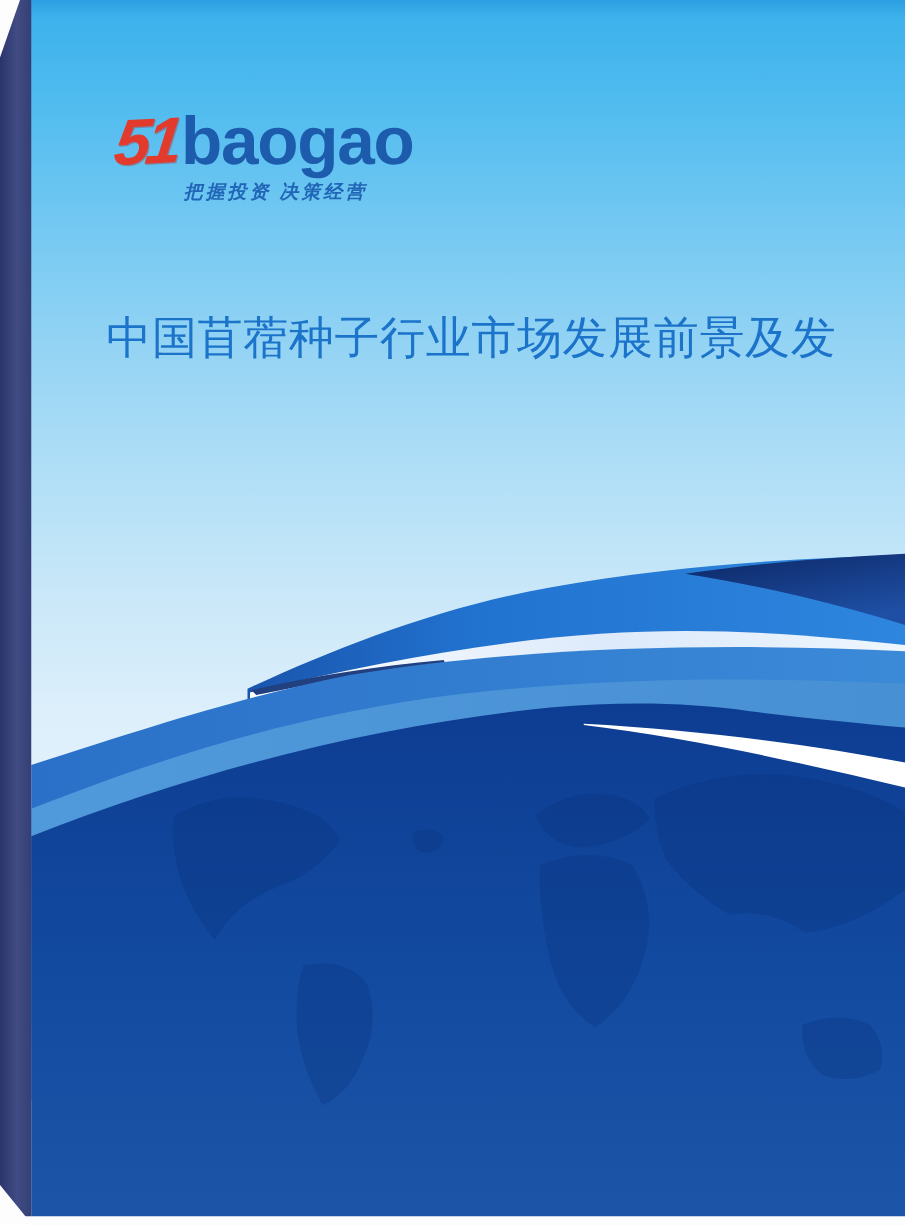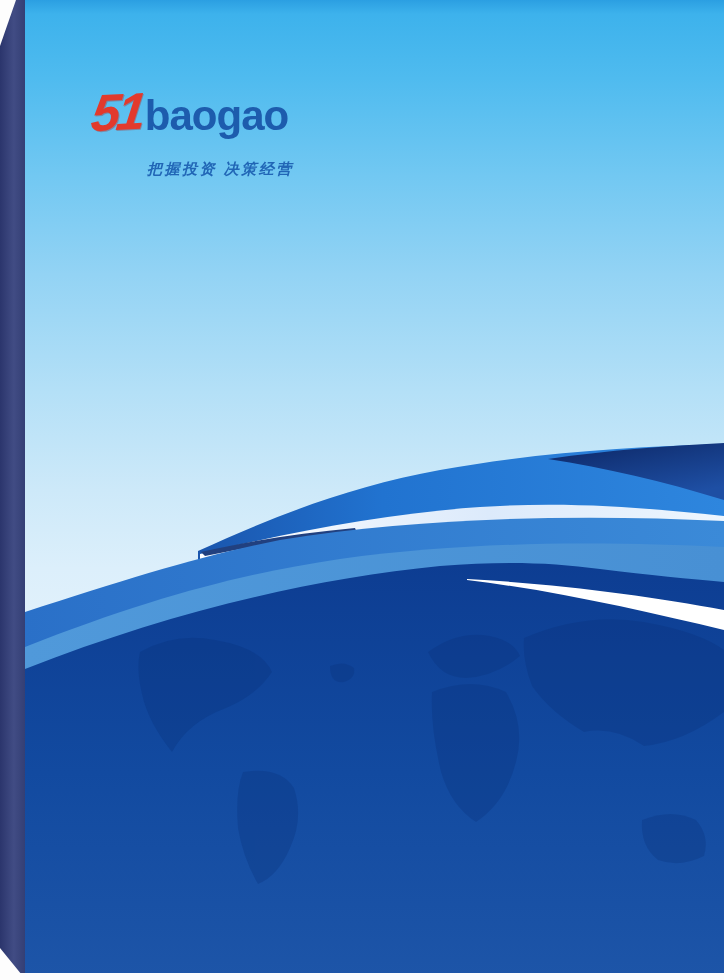--- a/index.html
+++ b/index.html
@@ -46,27 +46,27 @@
     color:#e23a2c;
     font-size:52px;font-weight:800;font-style:italic;
     letter-spacing:-4px;
     transform:skewX(-10deg) rotate(-3deg);
     display:inline-block;
     line-height:1;
     text-shadow:1px 1px 0 rgba(180,30,20,.35);
   }
   .logo-name{
     color:#1d5cad;
-    font-size:42px;font-weight:700;
+    font-size:54px;font-weight:700;
     letter-spacing:-1px;
     line-height:1;
     margin-left:3px;
   }
   .logo-tagline{
-    margin-top:22px;
+    margin-top:4px;
     margin-left:55px;
     color:#2166b6;
     font-size:15px;font-weight:700;font-style:italic;
     letter-spacing:2.5px;
     white-space:nowrap;
   }
   
   .title{
     position:absolute;left:85px;top:246px;width:600px;
     color:#1b74ca;
@@ -142,19 +142,20 @@
 
   <div class="logo">
     <div class="logo-row">
       <span class="logo-number">51</span>
       <span class="logo-name">baogao</span>
     </div>
     <div class="logo-tagline">把握投资 决策经营</div>
   </div>
 
   <h1 class="title" style="margin:0;">
+    <span>中国苜蓿种子行业市场发展前景及发</span>
   </h1>
 
   <div class="corner-top"></div>
   <div class="bottom-edge"></div>
   <div class="corner-bottom"></div>
 
 </div>
 
 </body></html>

